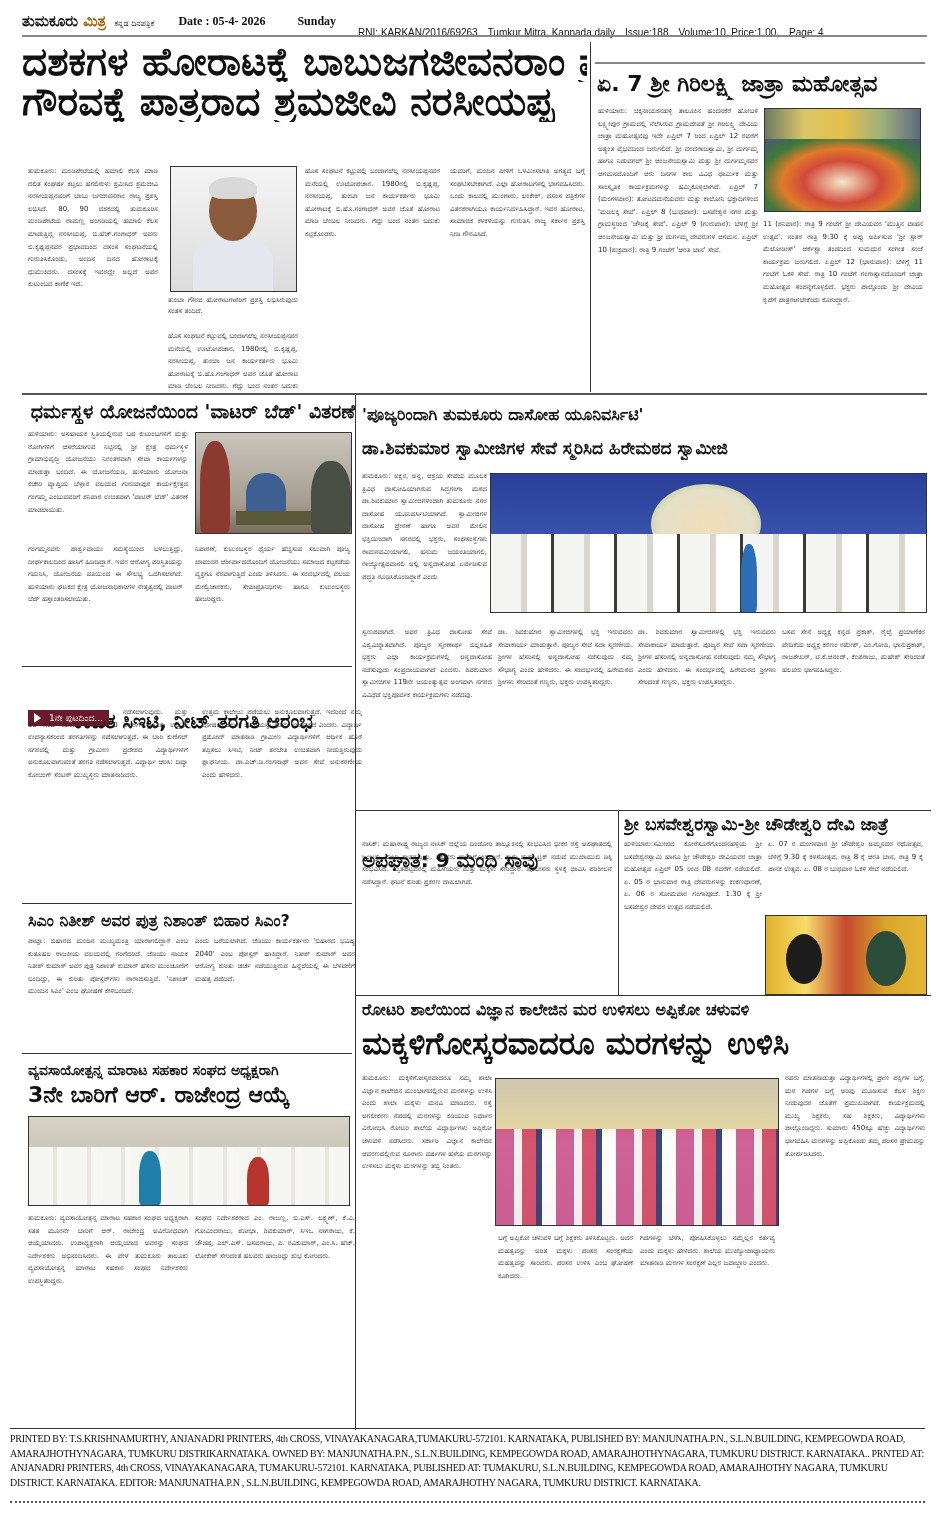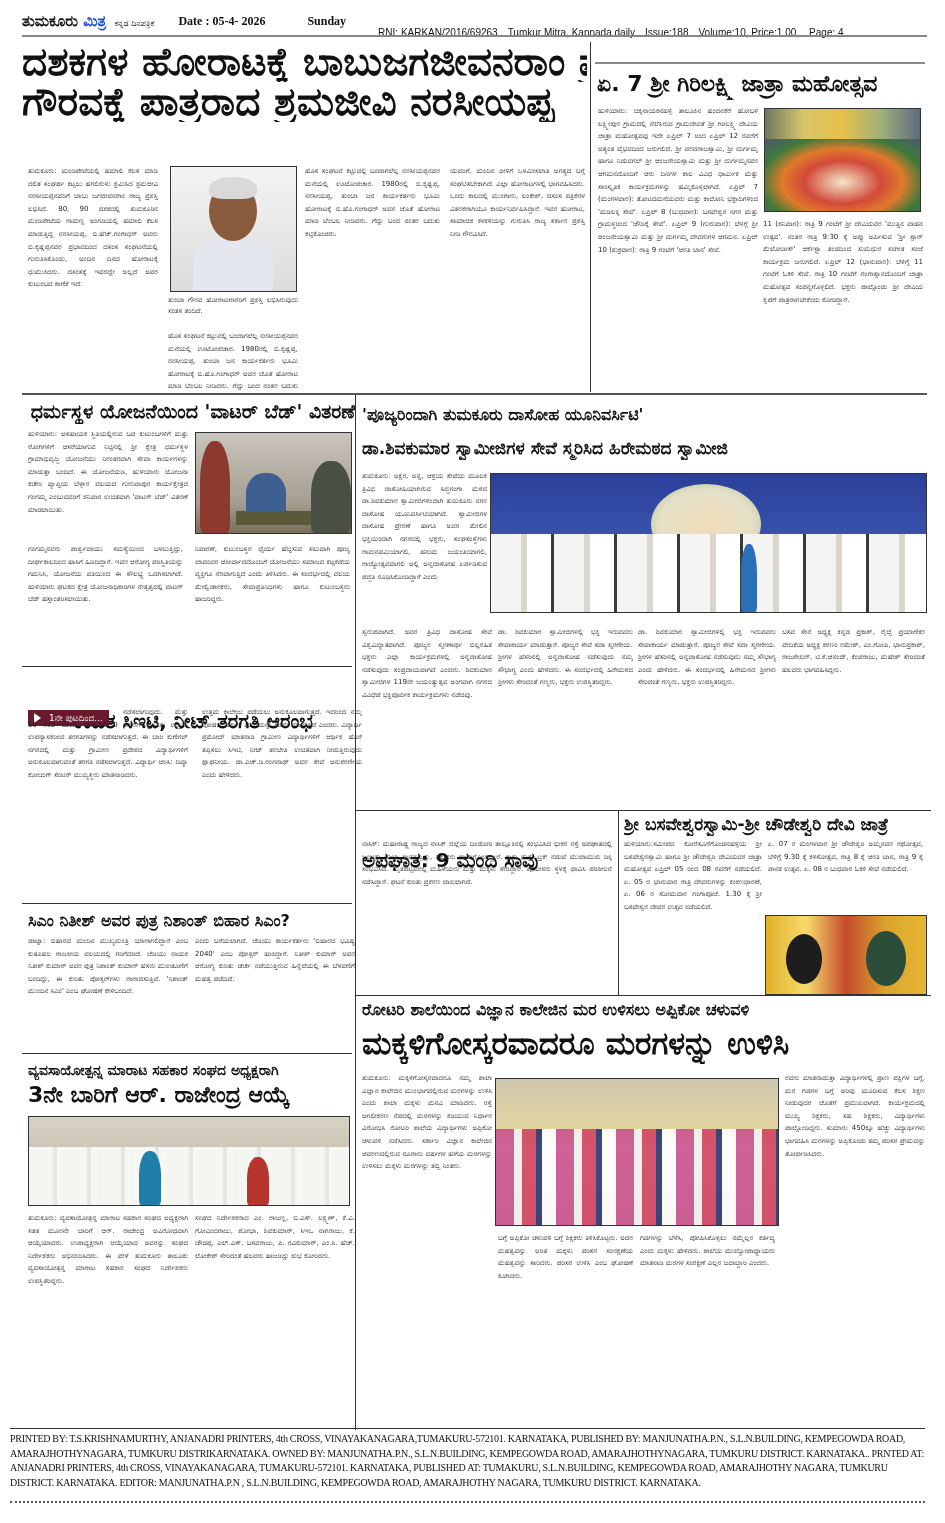--- a/index.html
+++ b/index.html
@@ -1,22 +1,22 @@
 <!DOCTYPE html>
 <html><head>
 <meta charset="utf-8">
 <style>
   html,body{margin:0;padding:0;background:#fff;}
   body{width:945px;height:1523px;position:relative;overflow:hidden;font-family:"DejaVu Sans",sans-serif;color:#111;}
   .abs{position:absolute;}
   .masthead{left:22px;top:8px;width:920px;height:26px;display:flex;align-items:center;font-family:"Liberation Serif",serif;font-size:12px;font-weight:bold;white-space:nowrap;}
   .logo{font-size:15px;font-weight:bold;color:#111;font-family:"DejaVu Sans",sans-serif;}
-  .logo .red{color:#1d4ed8;}
+  .logo .red{color:#a16207;}
   .logo .sub{font-size:8px;font-weight:normal;margin-left:3px;margin-right:24px;}
-  .mh-item{margin-right:32px;}
+  .mh-item{margin-right:22px;}
   .mh-sans{font-family:"Liberation Sans",sans-serif;font-weight:normal;font-size:10px;margin-right:10px;margin-top:22px;}
   .rule{background:#888;height:2px;}
   .vrule{background:#333;width:1px;}
   .hline{background:#333;height:1px;}
   .headline{font-family:"DejaVu Sans",sans-serif;font-weight:bold;color:#111;white-space:nowrap;overflow:hidden;letter-spacing:0px;}
   .hl-xl{font-size:39px;line-height:40px;}
   .hl-m{font-size:19px;line-height:26px;text-align:center;}
   .hl-s{font-size:17px;line-height:22px;}
   .body-text{font-family:"DejaVu Sans",sans-serif;font-size:7px;line-height:12.6px;color:#222;text-align:justify;overflow:hidden;}
   .col{position:absolute;overflow:hidden;}

